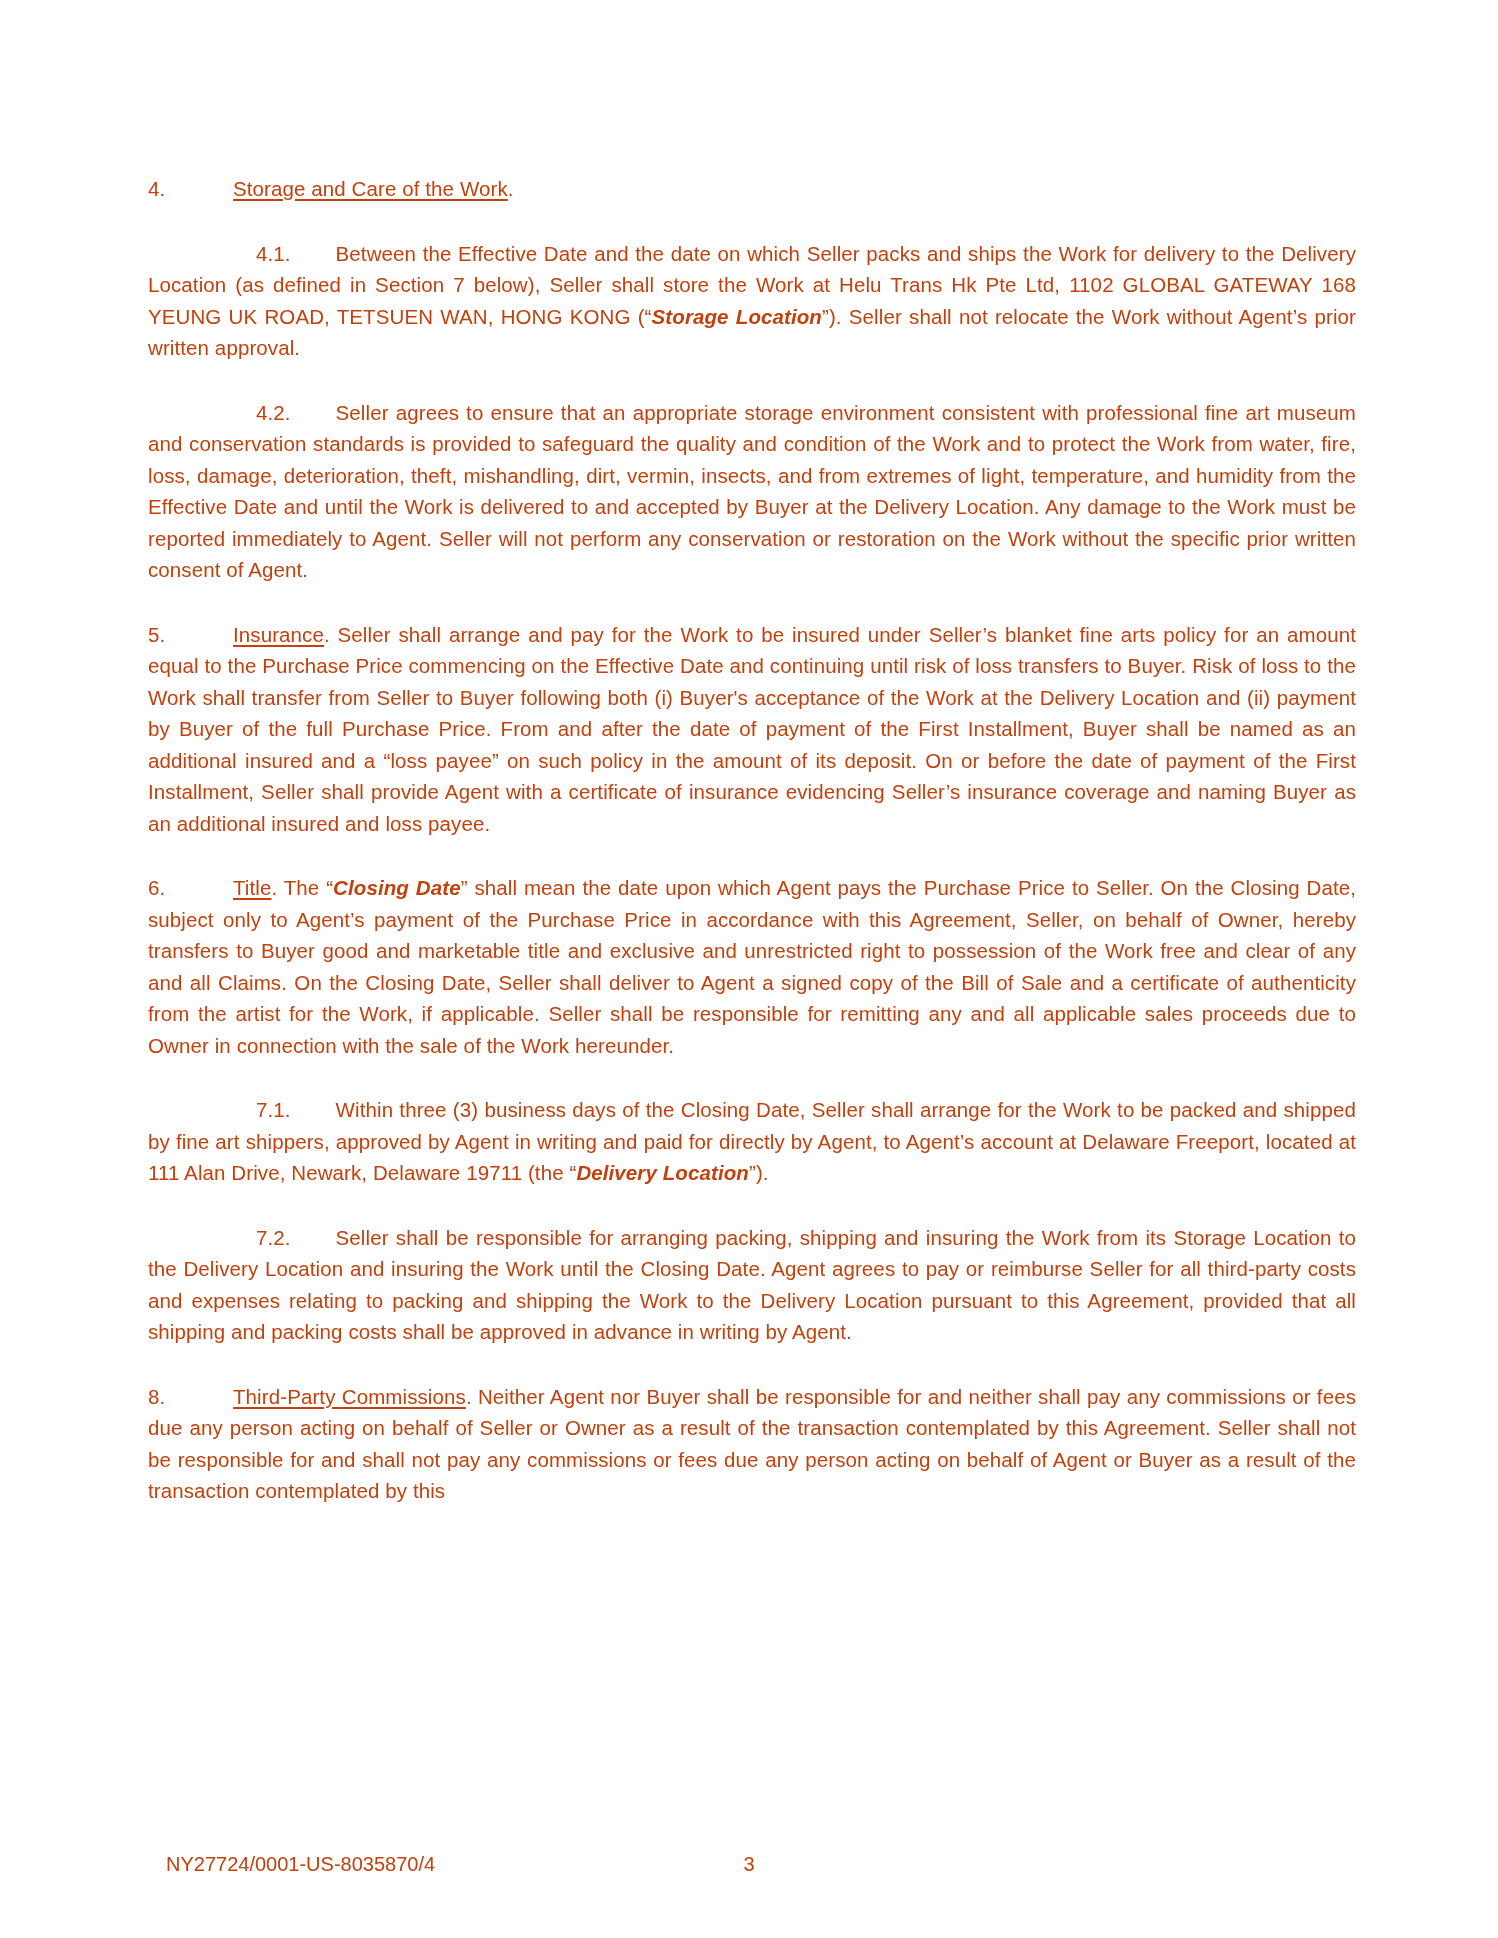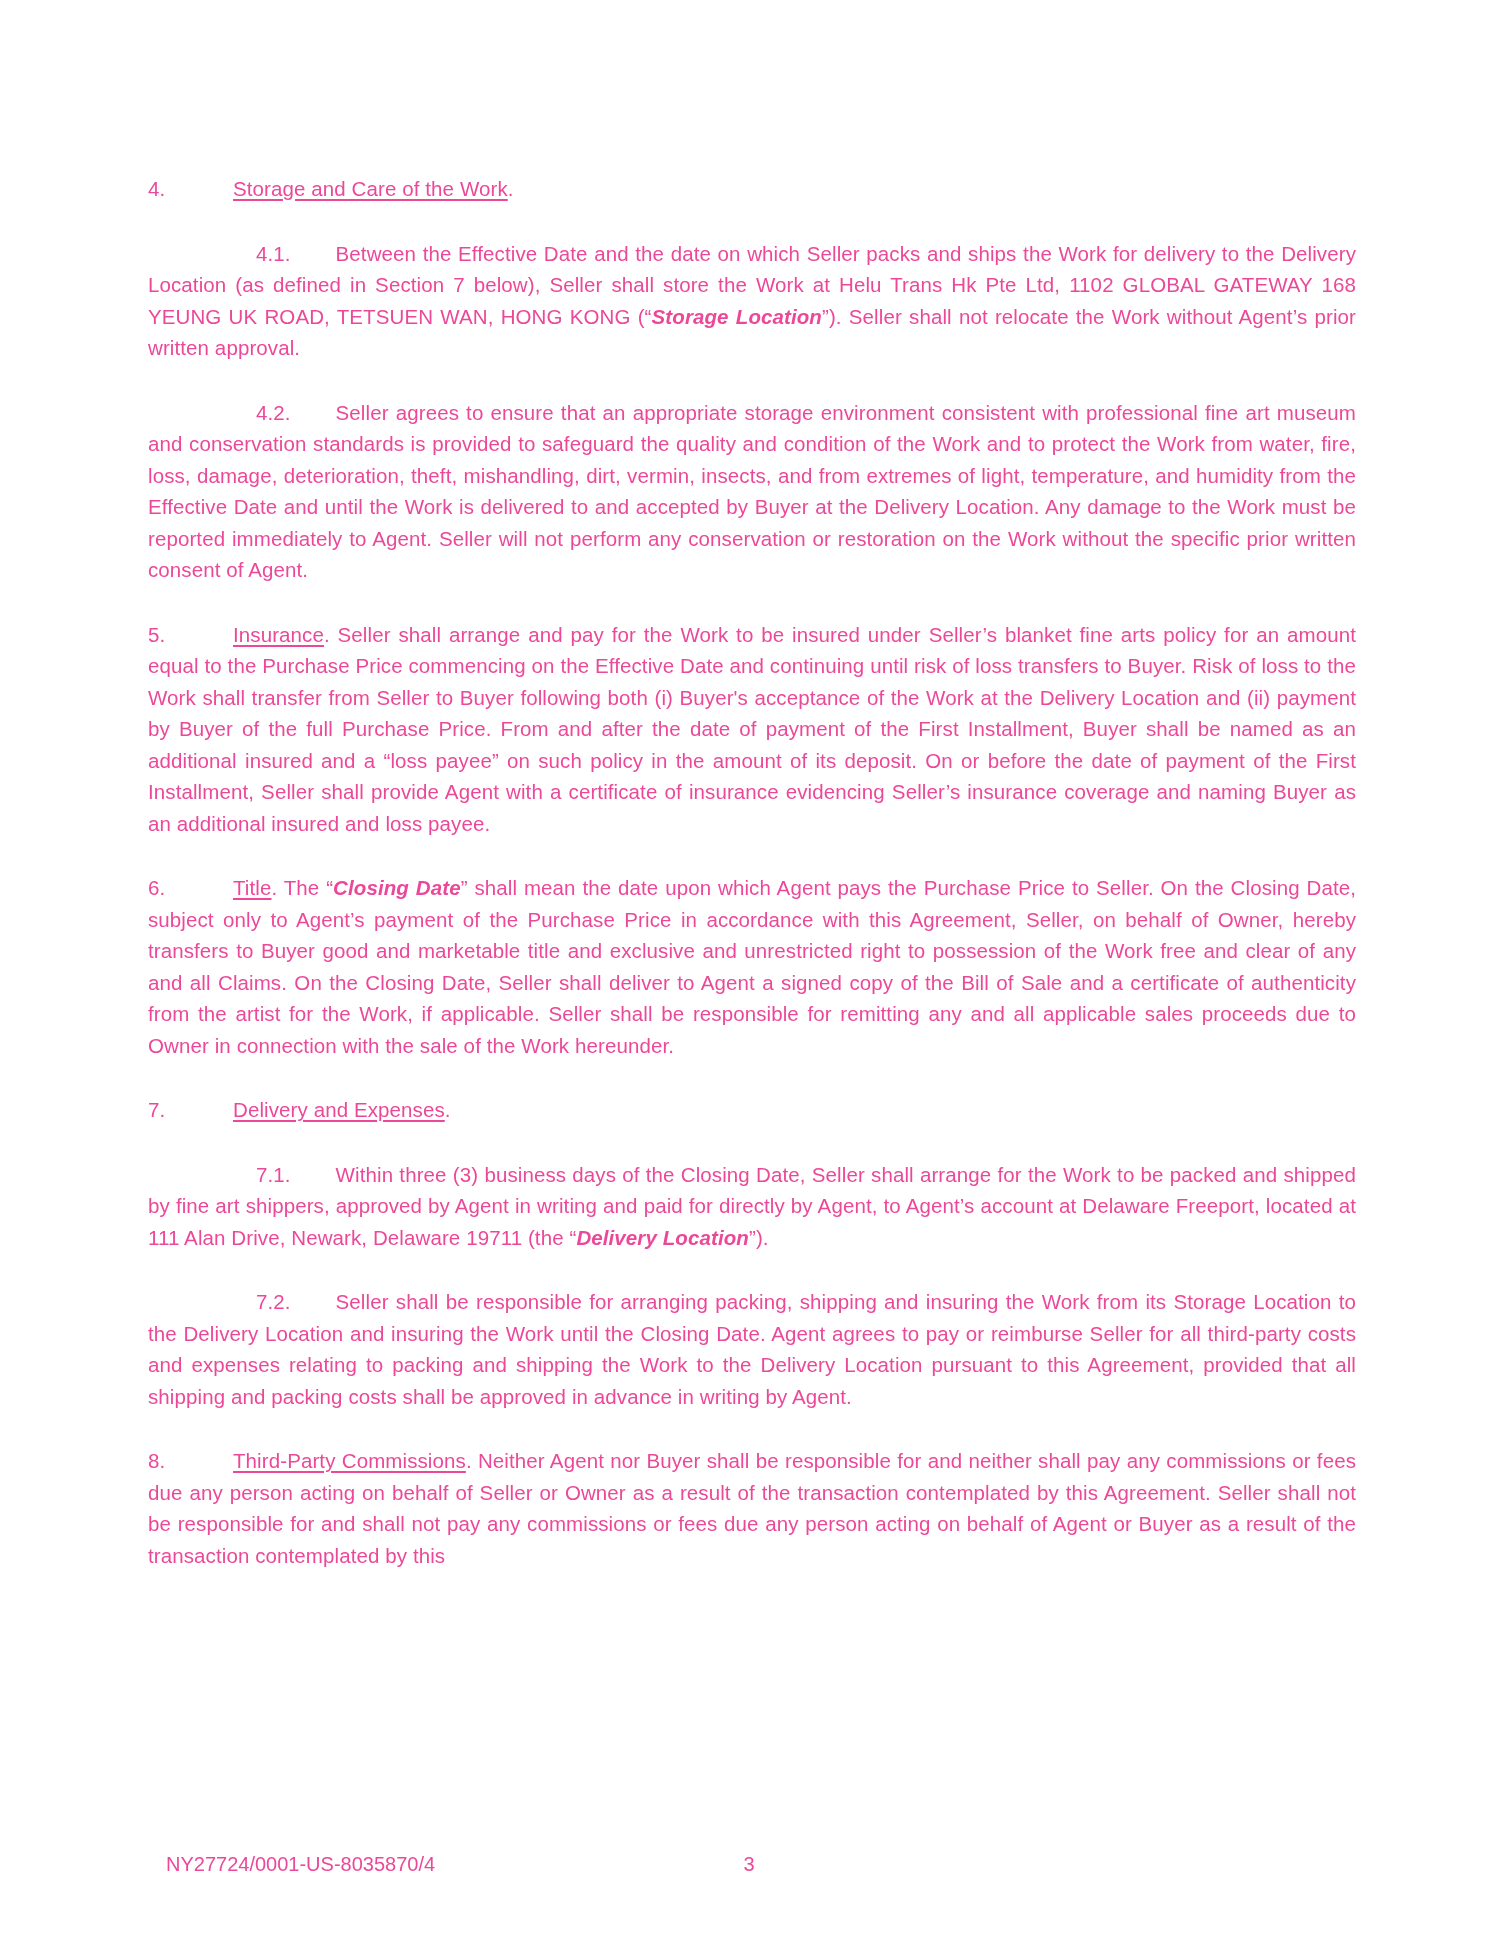--- a/index.html
+++ b/index.html
@@ -5,21 +5,21 @@
   html, body {
     margin: 0;
     padding: 0;
     background: #ffffff;
   }
   .page {
     position: relative;
     width: 1498px;
     height: 1938px;
     background: #ffffff;
-    color: #ec4899;
+    color: #c2410c;
     font-family: "Liberation Sans", "DejaVu Sans", sans-serif;
     overflow: hidden;
   }
   .content {
     position: absolute;
     left: 148px;
     top: 173px;
     width: 1208px;
   }
   .content p {
@@ -83,21 +83,20 @@
     <p><span class="secnum">4.</span><span class="u">Storage and Care of the Work</span><span>.</span></p>
 
     <p class="sub"><span>4.1.</span><span class="tabgap"></span><span>Between the Effective Date and the date on which Seller packs and ships the Work for delivery to the Delivery Location (as defined in Section 7 below), Seller shall store the Work at Helu Trans Hk Pte Ltd, 1102 GLOBAL GATEWAY 168 YEUNG UK ROAD, TETSUEN WAN, HONG KONG (“</span><span class="bi">Storage Location</span><span>”). Seller shall not relocate the Work without Agent’s prior written approval.</span></p>
 
     <p class="sub"><span>4.2.</span><span class="tabgap"></span><span>Seller agrees to ensure that an appropriate storage environment consistent with professional fine art museum and conservation standards is provided to safeguard the quality and condition of the Work and to protect the Work from water, fire, loss, damage, deterioration, theft, mishandling, dirt, vermin, insects, and from extremes of light, temperature, and humidity from the Effective Date and until the Work is delivered to and accepted by Buyer at the Delivery Location. Any damage to the Work must be reported immediately to Agent.  Seller will not perform any conservation or restoration on the Work without the specific prior written consent of Agent.</span></p>
 
     <p><span class="secnum">5.</span><span class="u">Insurance</span><span>. Seller shall arrange and pay for the Work to be insured under Seller’s blanket fine arts policy for an amount equal to the Purchase Price commencing on the Effective Date and continuing until risk of loss transfers to Buyer. Risk of loss to the Work shall transfer from Seller to Buyer following both (i) Buyer's acceptance of the Work at the Delivery Location and (ii) payment by Buyer of the full Purchase Price. From and after the date of payment of the First Installment, Buyer shall be named as an additional insured and a “loss payee” on such policy in the amount of its deposit. On or before the date of payment of the First Installment, Seller shall provide Agent with a certificate of insurance evidencing Seller’s insurance coverage and naming Buyer as an additional insured and loss payee.</span></p>
 
     <p><span class="secnum">6.</span><span class="u">Title</span><span>. The “</span><span class="bi">Closing Date</span><span>” shall mean the date upon which Agent pays the Purchase Price to Seller. On the Closing Date, subject only to Agent’s payment of the Purchase Price in accordance with this Agreement, Seller, on behalf of Owner, hereby transfers to Buyer good and marketable title and exclusive and unrestricted right to possession of the Work free and clear of any and all Claims. On the Closing Date, Seller shall deliver to Agent a signed copy of the Bill of Sale and a certificate of authenticity from the artist for the Work, if applicable. Seller shall be responsible for remitting any and all applicable sales proceeds due to Owner in connection with the sale of the Work hereunder.</span></p>
 
-    <p><span class="secnum">7.</span><span class="u">Delivery and Expenses</span><span>.</span></p>
 
     <p class="sub"><span>7.1.</span><span class="tabgap"></span><span>Within three (3) business days of the Closing Date, Seller shall arrange for the Work to be packed and shipped by fine art shippers, approved by Agent in writing and paid for directly by Agent, to Agent’s account at Delaware Freeport, located at 111 Alan Drive, Newark, Delaware 19711 (the “</span><span class="bi">Delivery Location</span><span>”).</span></p>
 
     <p class="sub"><span>7.2.</span><span class="tabgap"></span><span>Seller shall be responsible for arranging packing, shipping and insuring the Work from its Storage Location to the Delivery Location and insuring the Work until the Closing Date. Agent agrees to pay or reimburse Seller for all third-party costs and expenses relating to packing and shipping the Work to the Delivery Location pursuant to this Agreement, provided that all shipping and packing costs shall be approved in advance in writing by Agent.</span></p>
 
     <p><span class="secnum">8.</span><span class="u">Third-Party Commissions</span><span>.  Neither Agent nor Buyer shall be responsible for and neither shall pay any commissions or fees due any person acting on behalf of Seller or Owner as a result of the transaction contemplated by this Agreement. Seller shall not be responsible for and shall not pay any commissions or fees due any person acting on behalf of Agent or Buyer as a result of the transaction contemplated by this</span></p>
 
   </div>
 
   <div class="footer">

